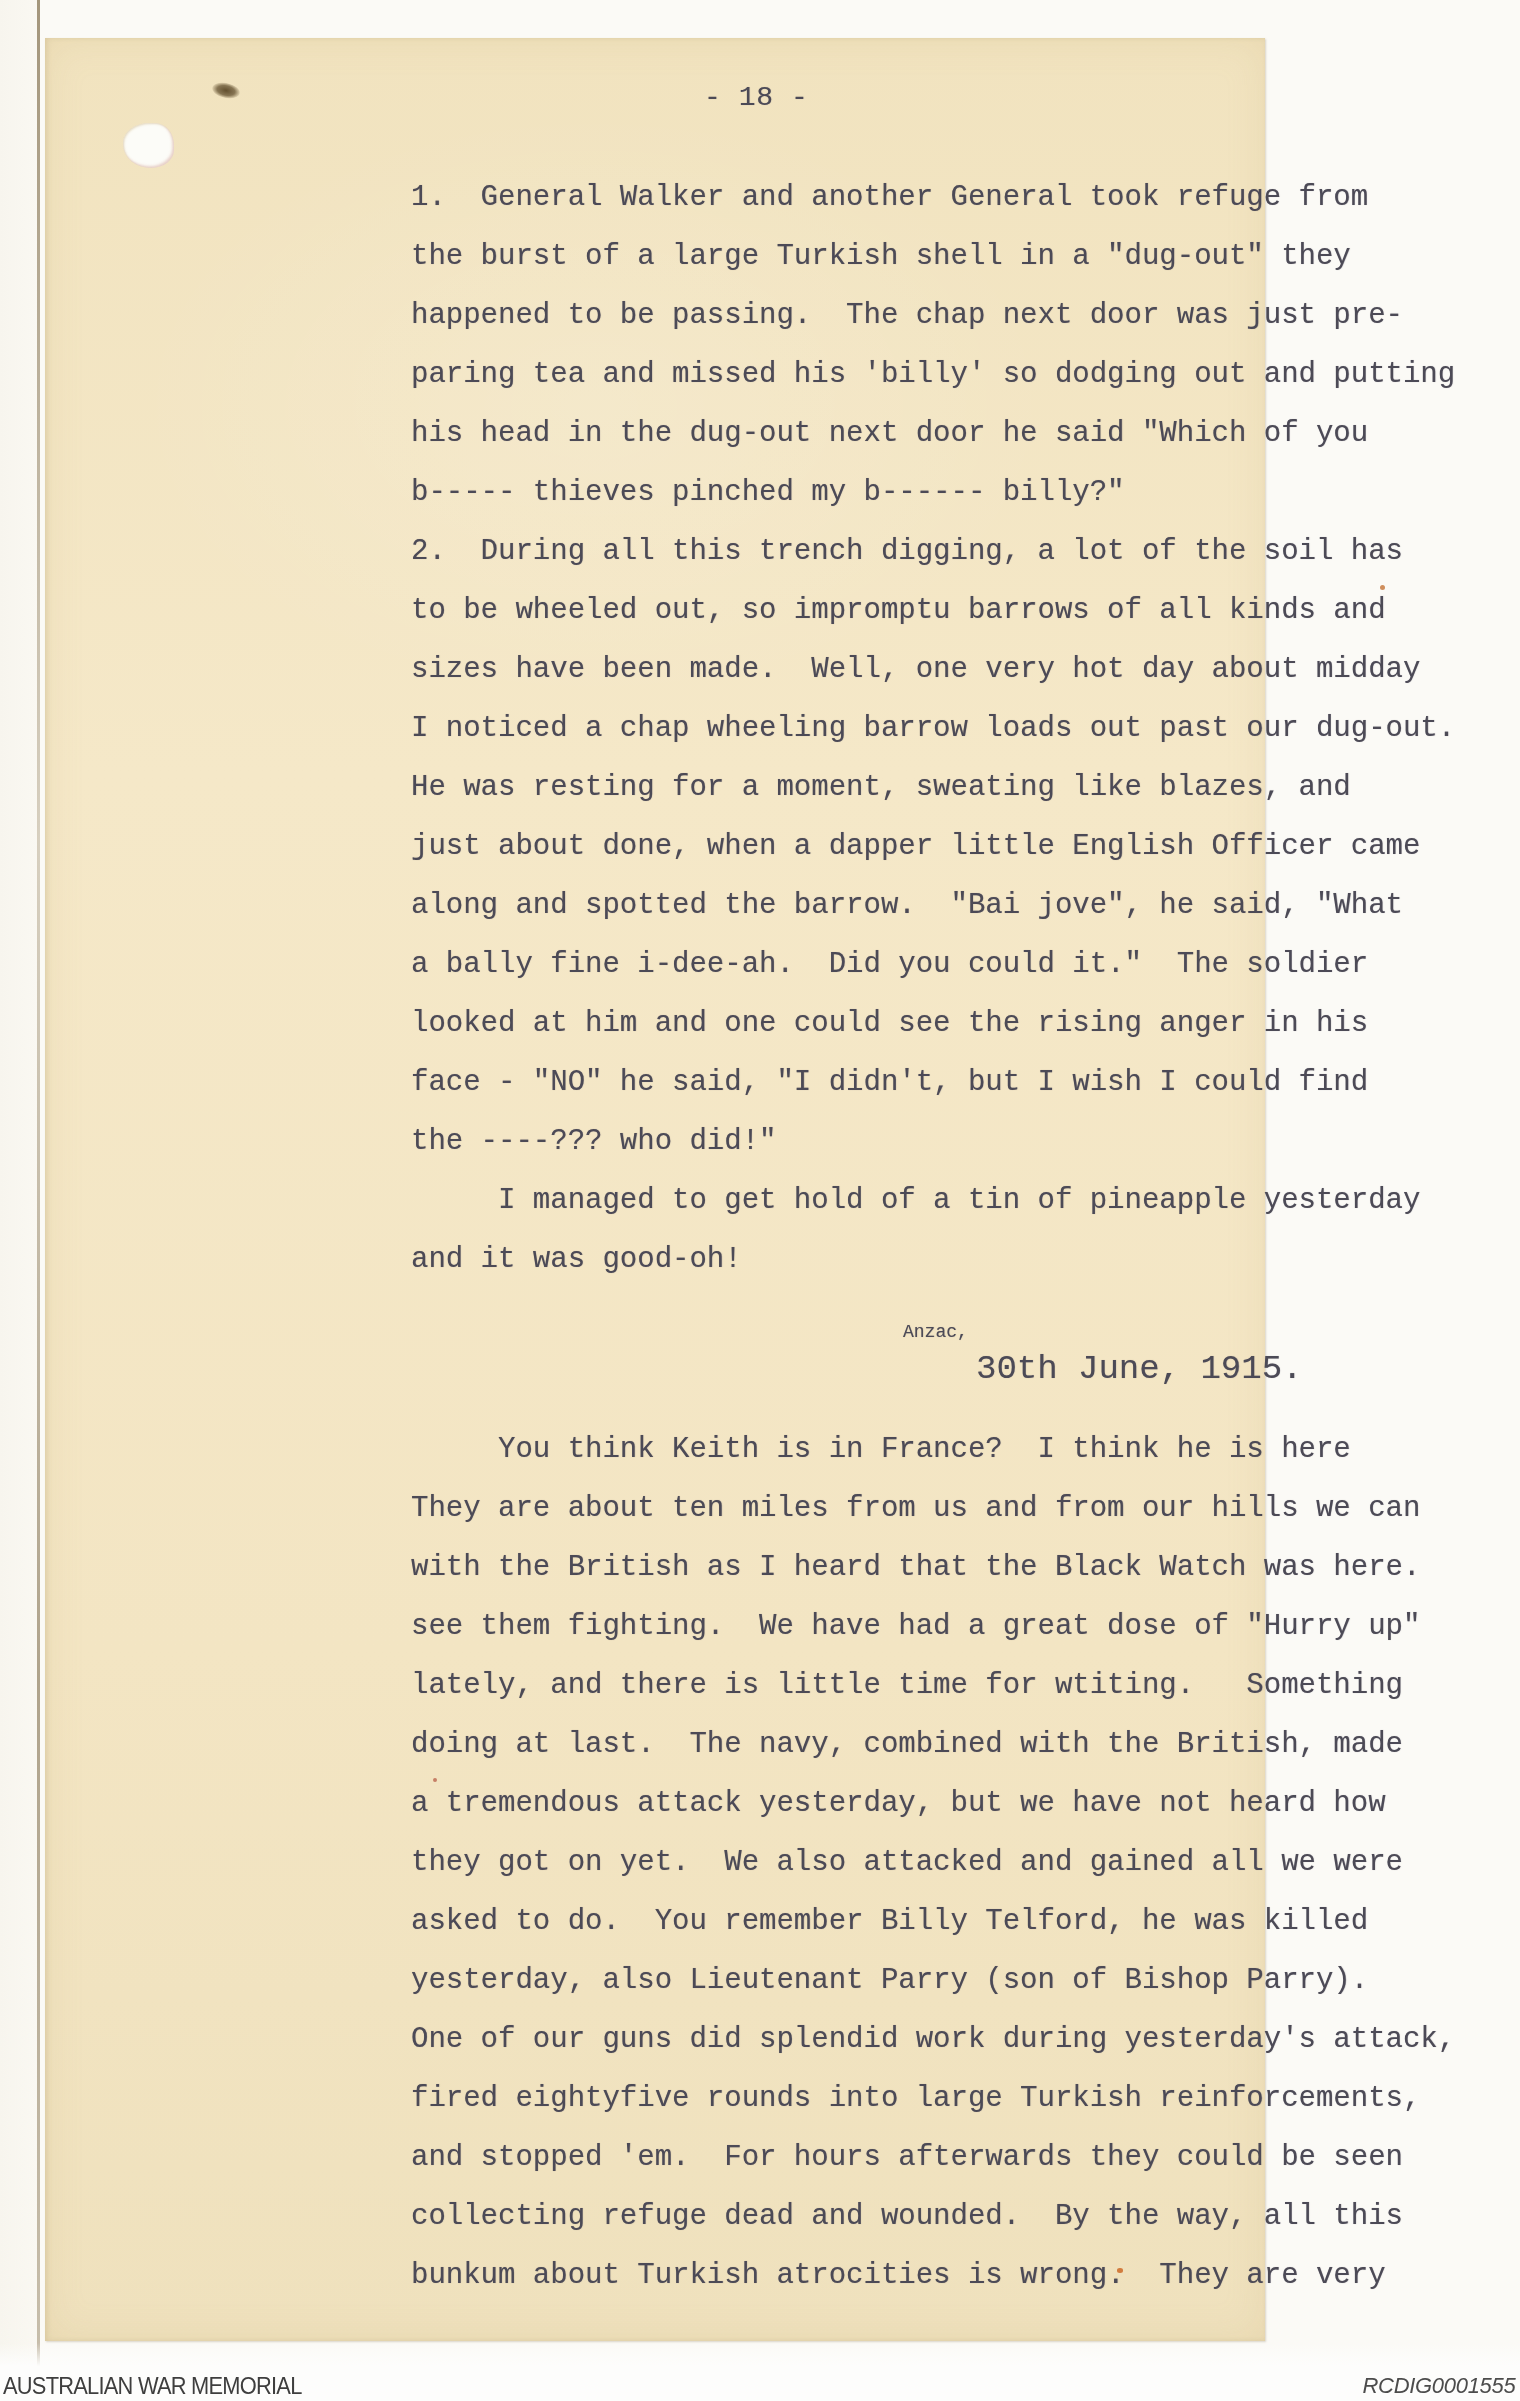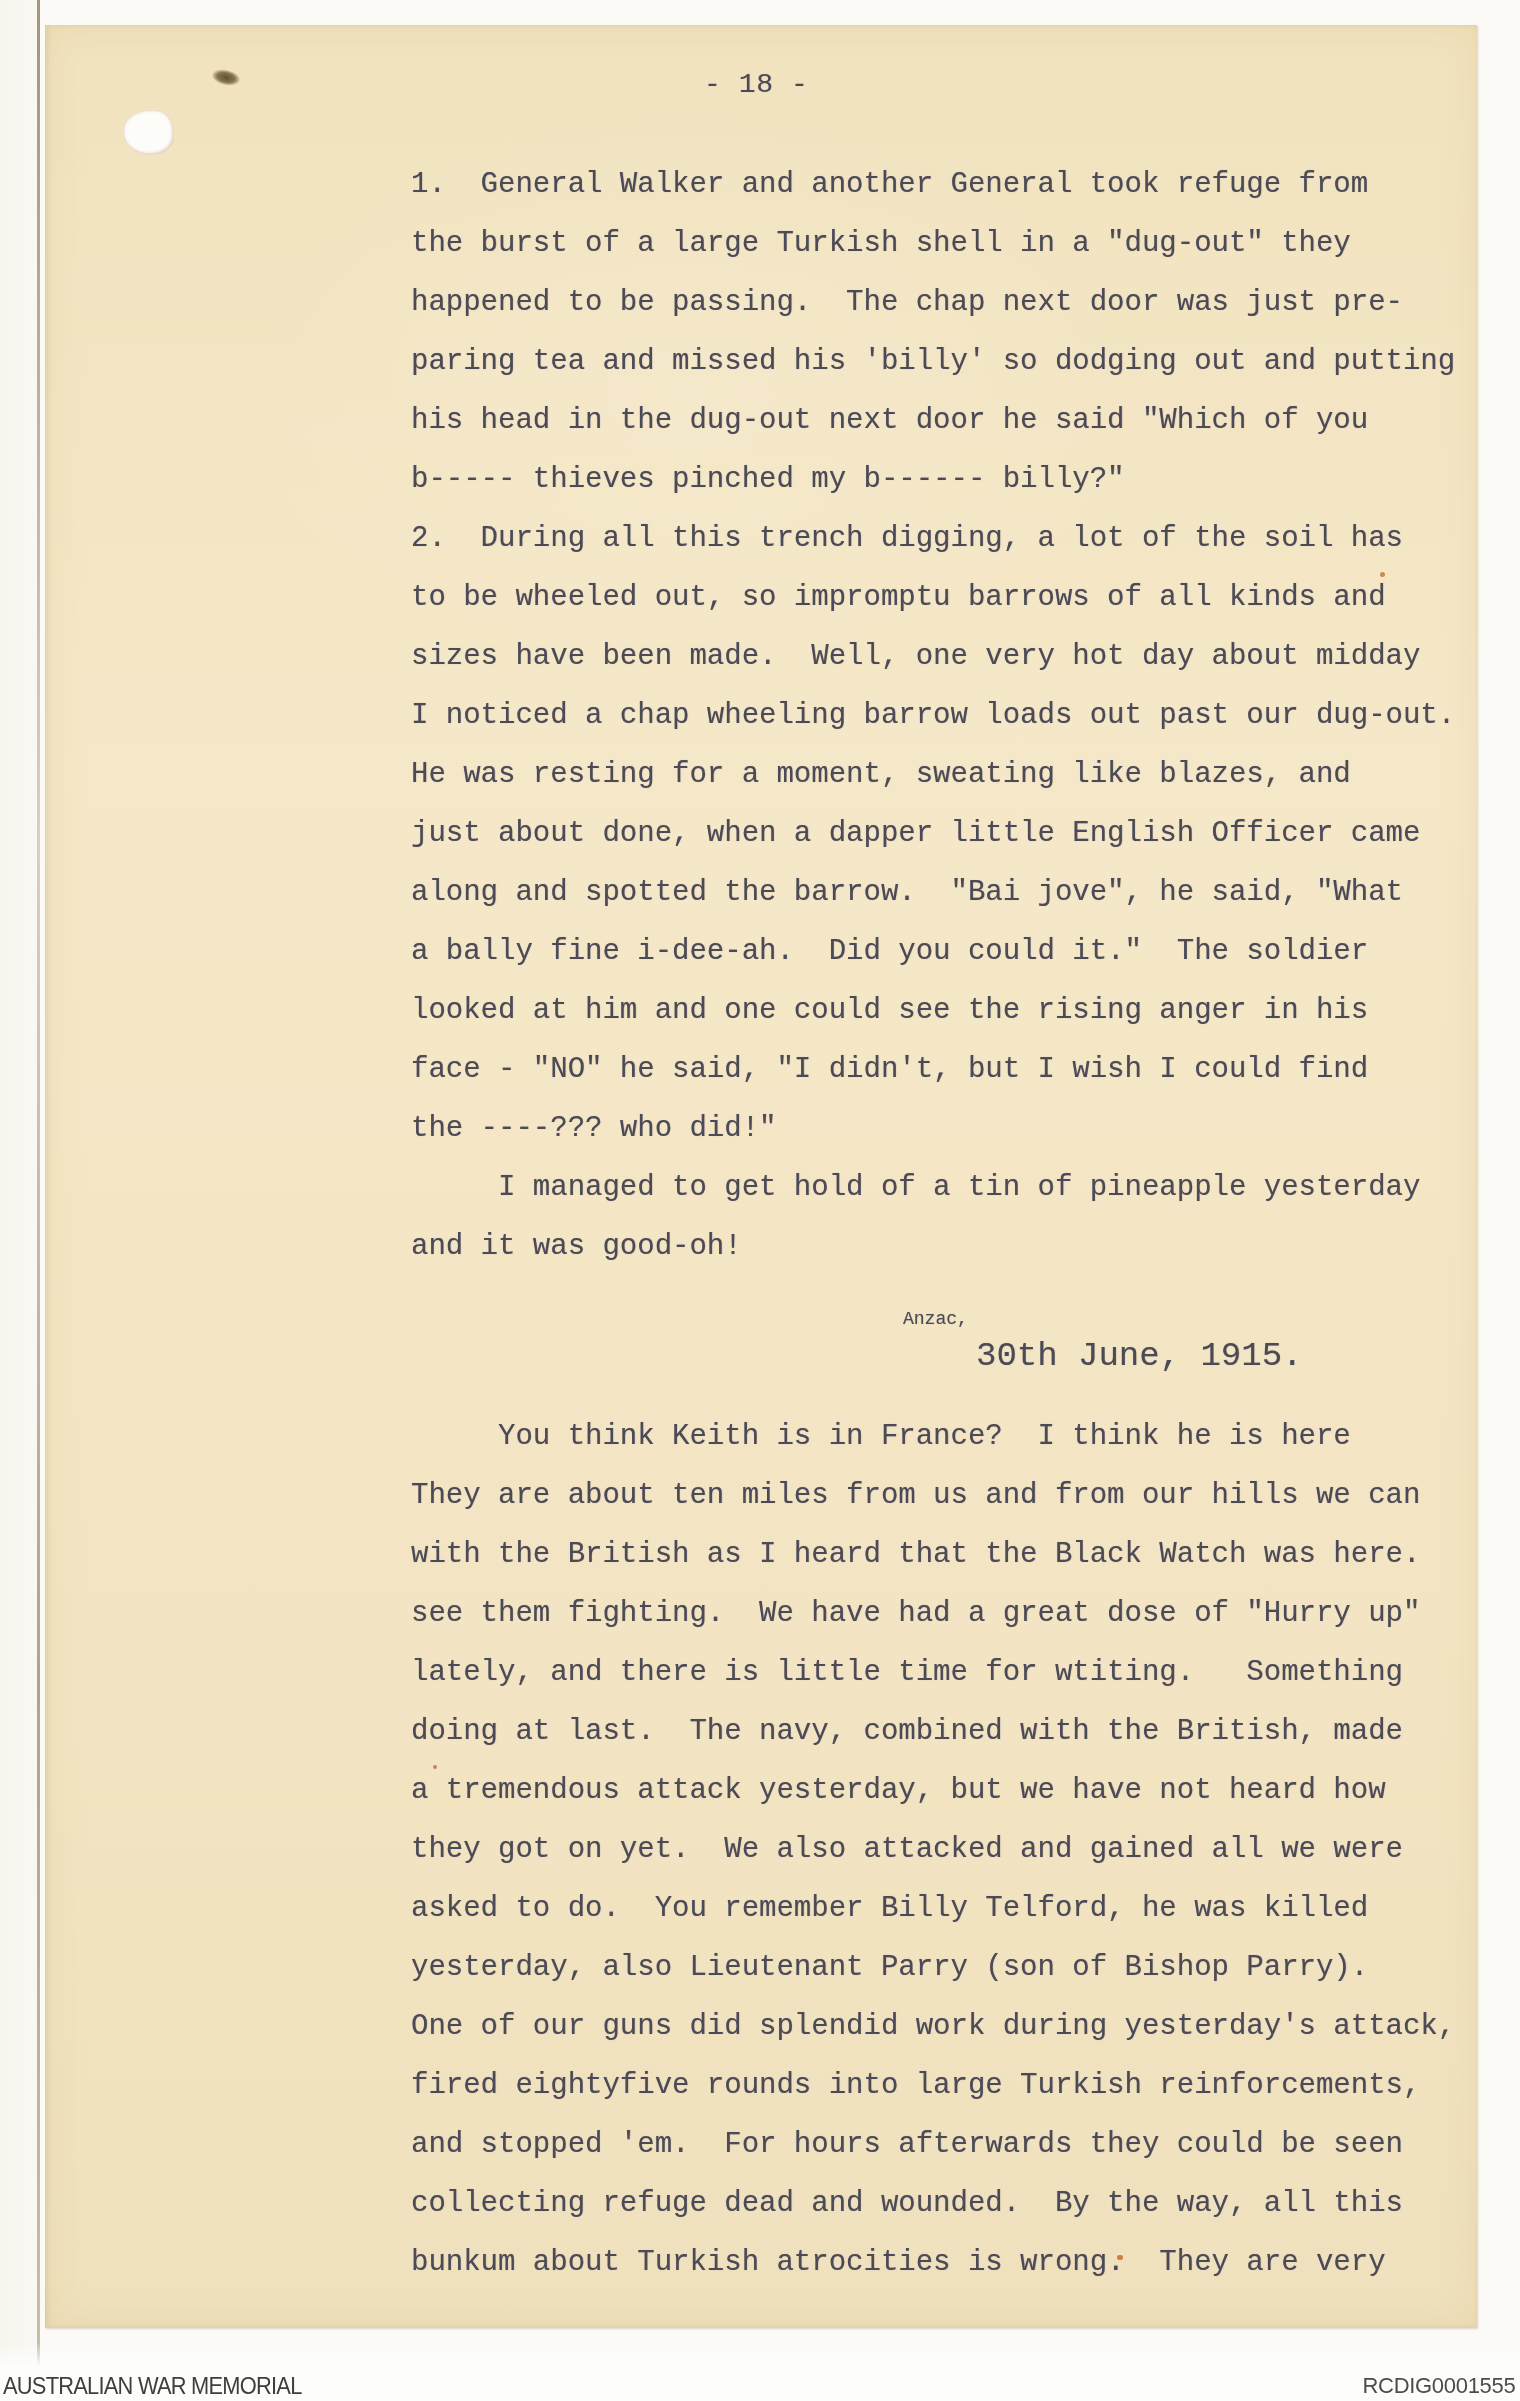--- a/index.html
+++ b/index.html
@@ -32,22 +32,22 @@
     width: 3.4px; height: 2401px;
     background: linear-gradient(180deg,
       rgba(148,132,102,0.85) 0%,
       rgba(172,156,126,0.45) 35%,
       rgba(150,134,104,0.75) 70%,
       rgba(160,144,114,0.55) 100%);
   }
   
   .page {
     position: absolute;
-    left: 45px; top: 25px;
-    width: 1432px; height: 2303px;
+    left: 45px; top: 38px;
+    width: 1220px; height: 2303px;
     background:
       radial-gradient(783px 503px at 45% 16%, rgba(255,255,255,0.12), rgba(255,255,255,0) 60%),
       linear-gradient(180deg, #f1e3bf 0%, #f5e8c8 32%, #f3e5c3 70%, #efe1bd 100%);
     box-shadow:
       inset 0 0 39px rgba(190,160,100,0.16),
       inset 2.2px 0 5.6px rgba(160,140,95,0.22),
       0.6px 0.6px 1.7px rgba(120,100,70,0.25);
   }
   .typed {
     font-family: "Liberation Mono", "DejaVu Sans Mono", monospace;
@@ -125,20 +125,21 @@
     color: #3e3e3e;
     transform: scaleX(0.95);
     transform-origin: left bottom;
   }
   .footer-right {
     position: absolute;
     right: 5.6px; bottom: 2.2px;
     font-size: 22px;
     letter-spacing: -0.3px;
     color: #4c4c4c;
+    font-style: italic;
   }
 </style>
 </head>
 <body>
 
 <div id="canvas">
 
   <div class="scan-left-margin"></div>
   <div class="page-edge-line"></div>
 

